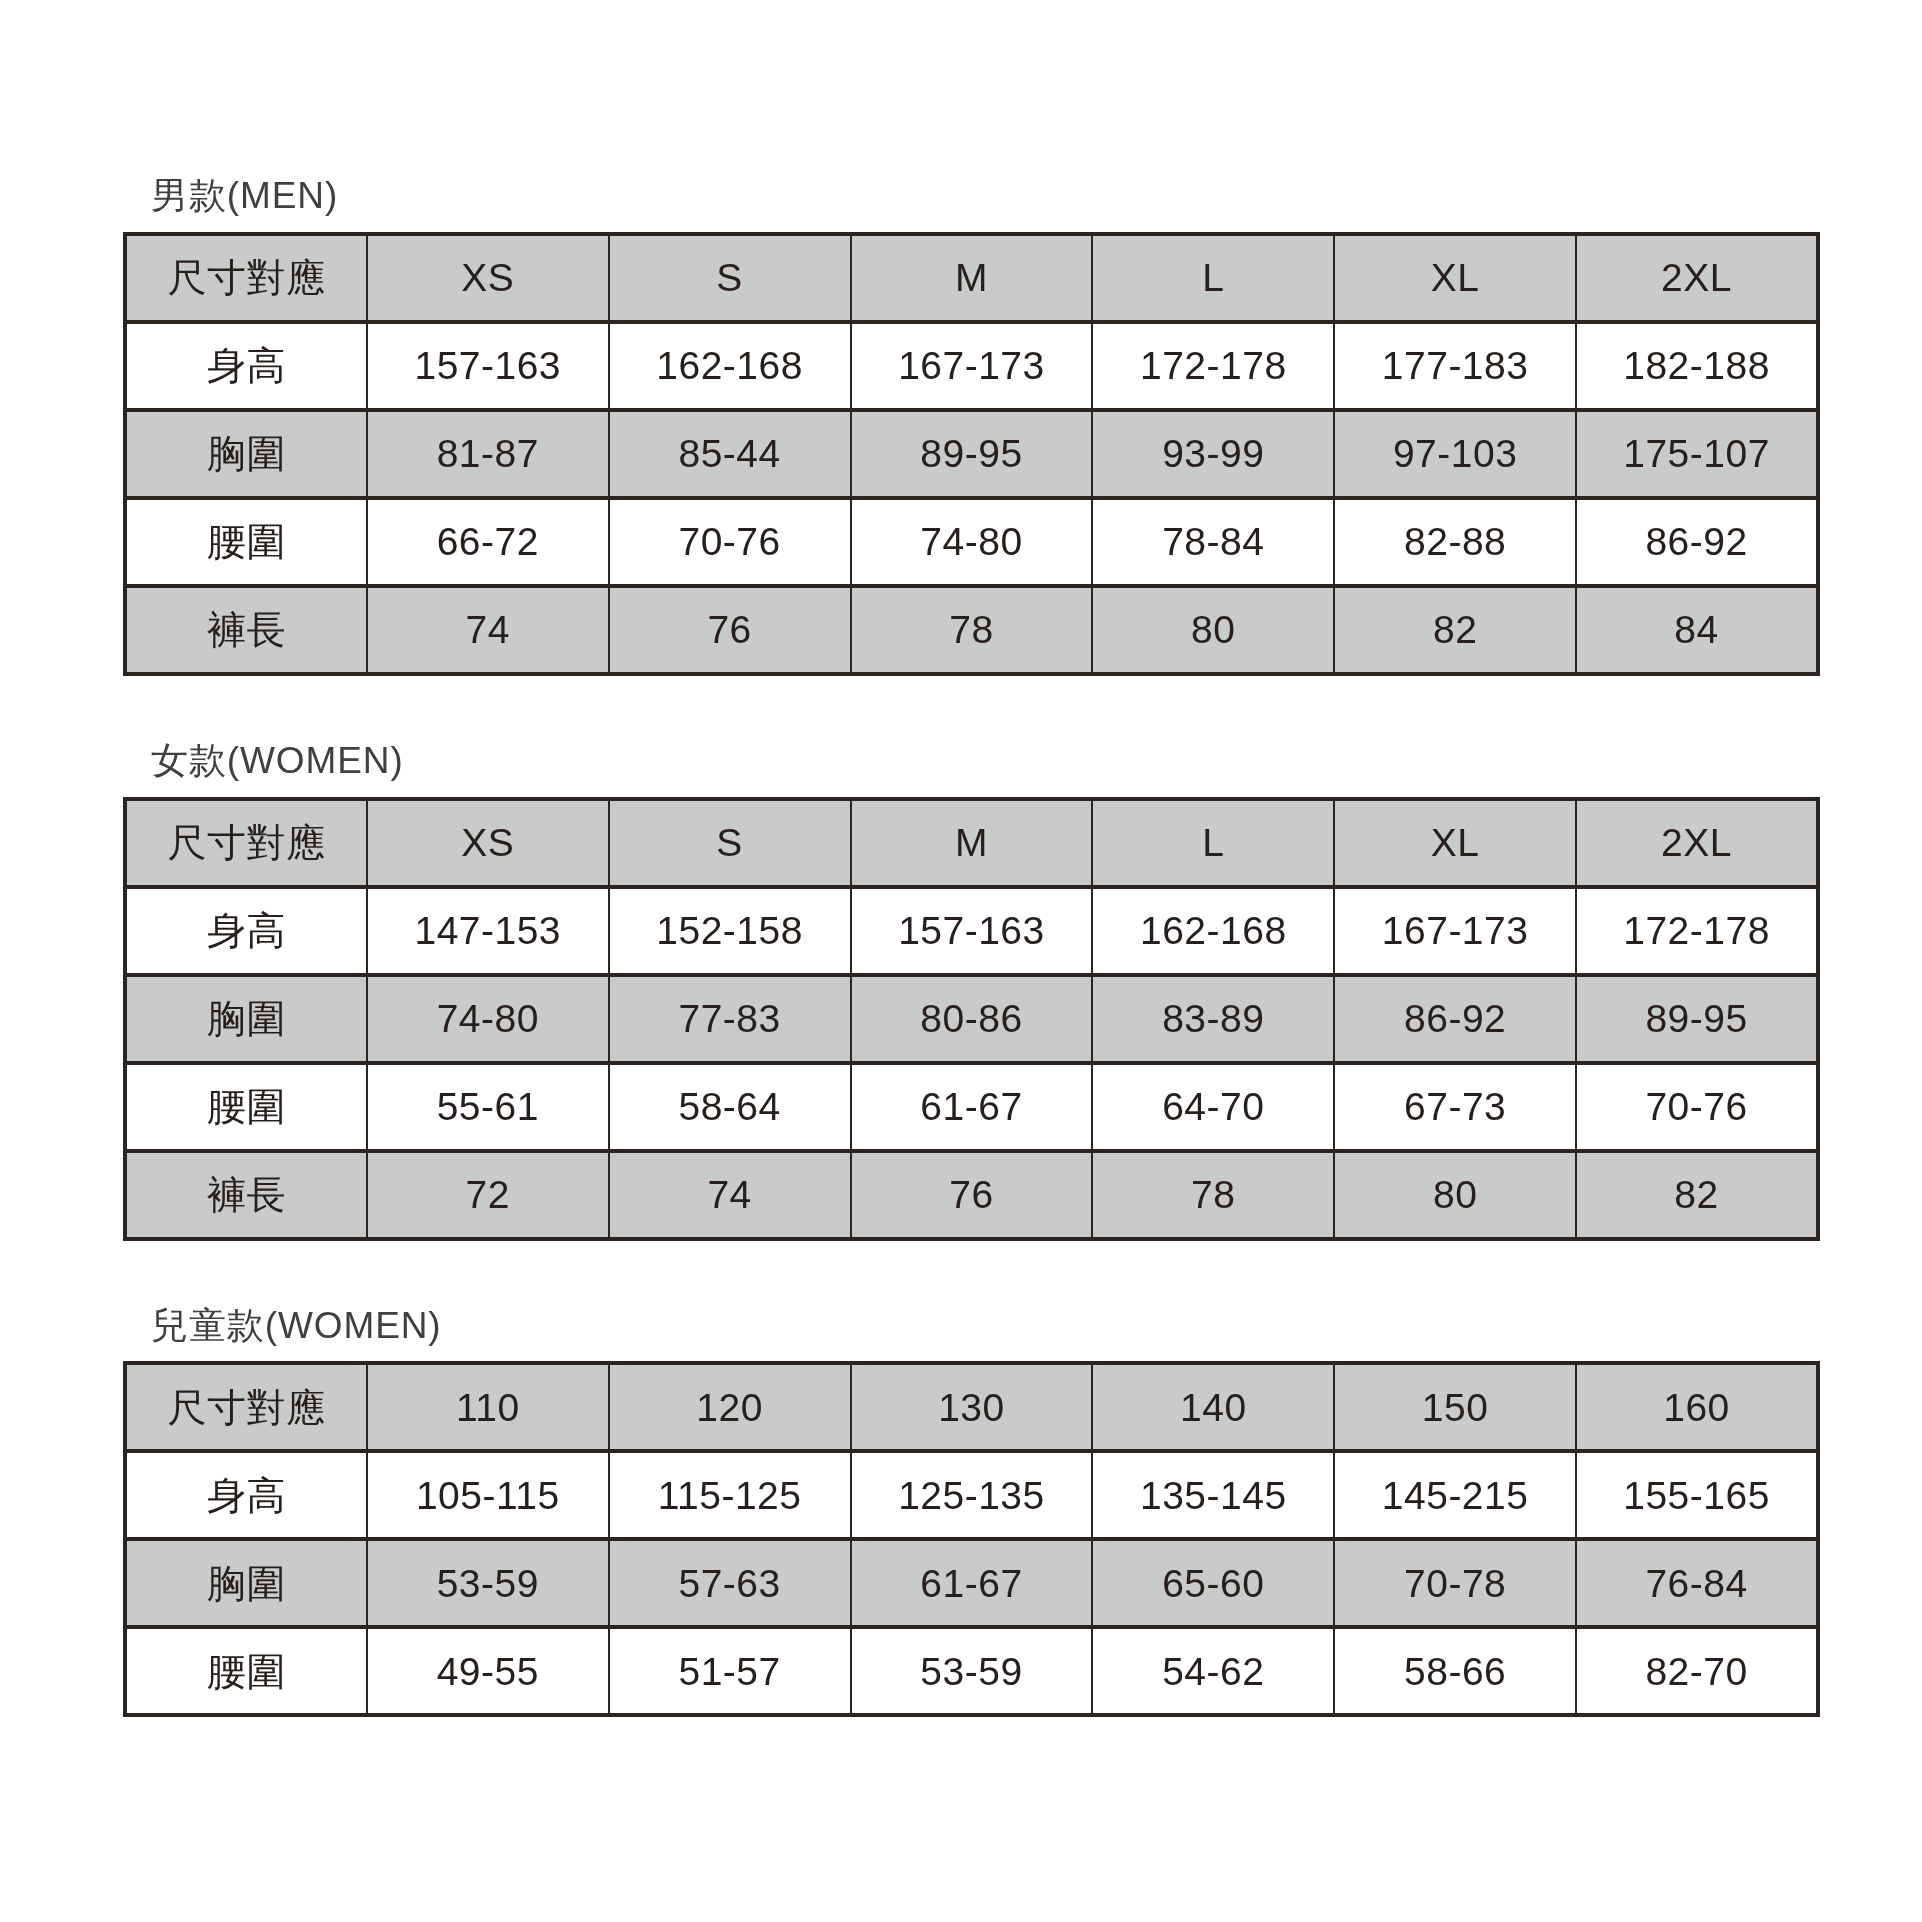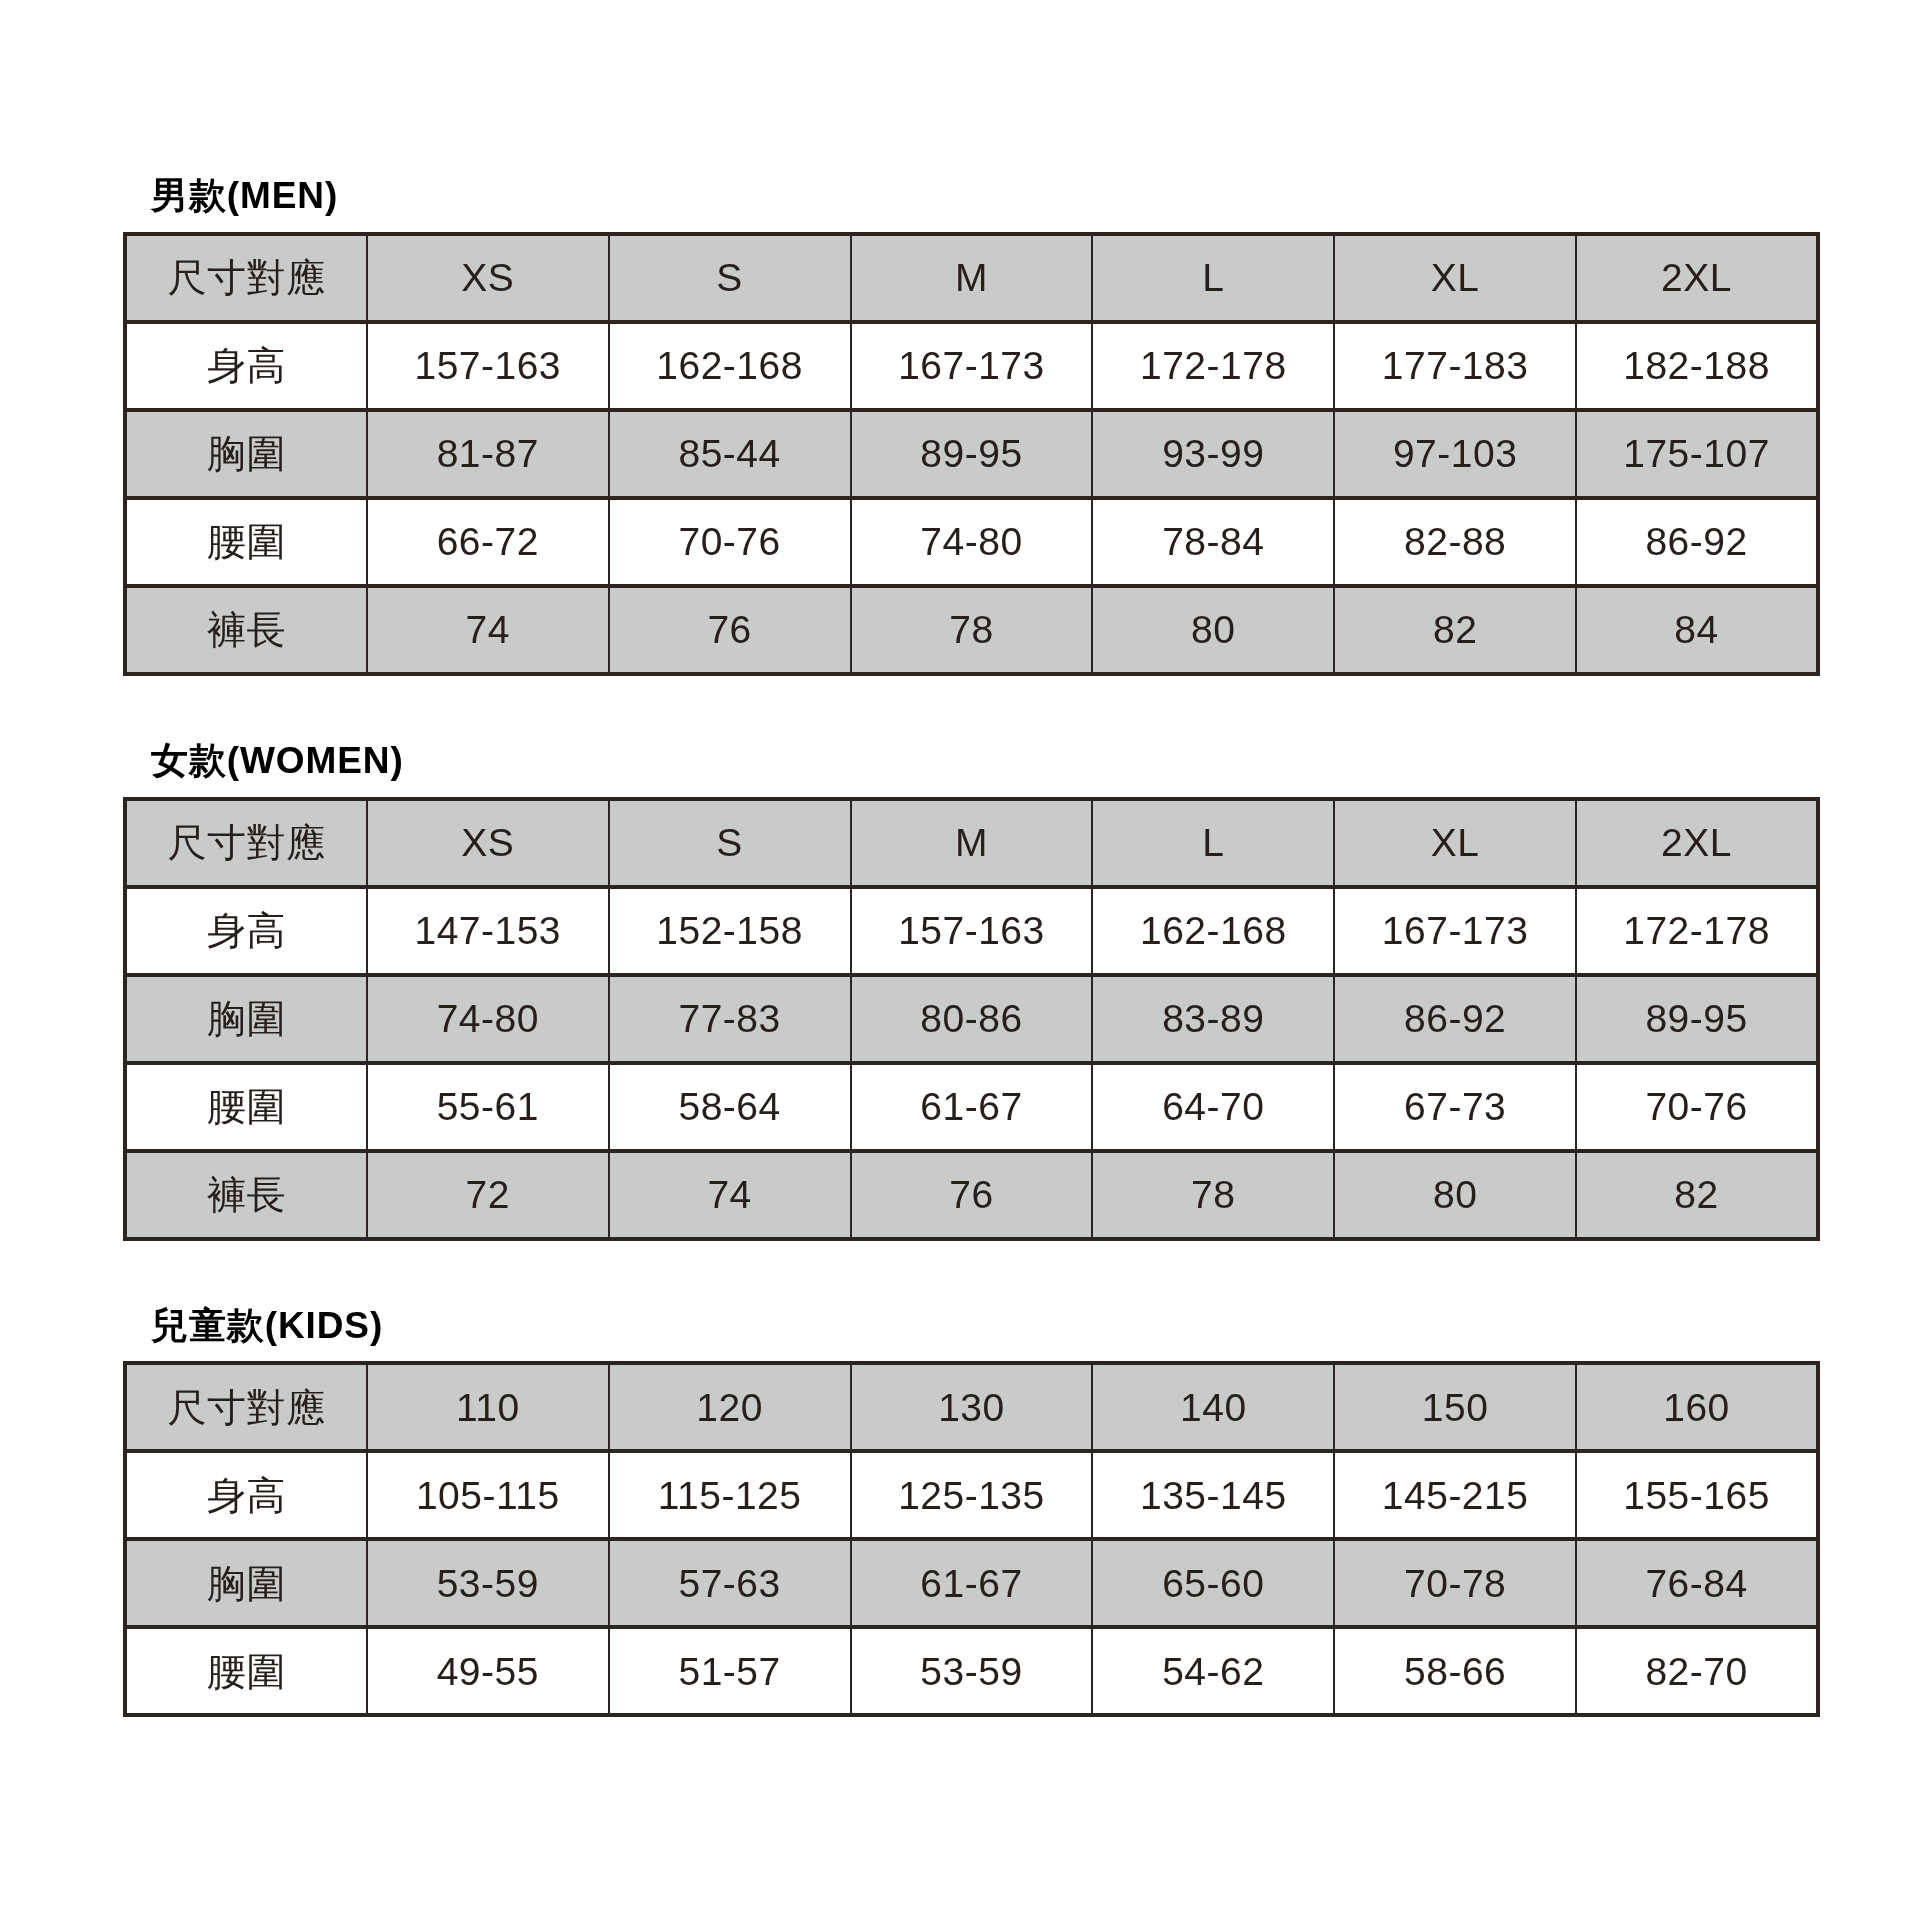--- a/index.html
+++ b/index.html
@@ -18,25 +18,25 @@
     box-sizing: border-box;
     width: 1922px;
     height: 1922px;
     padding: 175px 102px 0 123px;
   }
   .size-section + .size-section {
     margin-top: 64px;
   }
   .tbl-title {
     font-size: 37px;
-    font-weight: 700;
+    font-weight: 400;
     line-height: 42px;
     margin: 0 0 14.8px 28px;
     letter-spacing: 0.9px;
-    color: #000000;
+    color: #404040;
   }
   table.size-table {
     width: 100%;
     table-layout: fixed;
     border-collapse: collapse;
     border: 4.6px solid #2b2420;
   }
   table.size-table td,
   table.size-table th {
     box-sizing: border-box;
@@ -166,21 +166,21 @@
             <td>76</td>
             <td>78</td>
             <td>80</td>
             <td>82</td>
           </tr>
         </tbody>
     </table>
   </section>
 
   <section class="size-section">
-    <h2 class="tbl-title">兒童款(KIDS)</h2>
+    <h2 class="tbl-title">兒童款(WOMEN)</h2>
     <table class="size-table">
       <tbody>
           <tr>
             <th>尺寸對應</th>
             <th>110</th>
             <th>120</th>
             <th>130</th>
             <th>140</th>
             <th>150</th>
             <th>160</th>

